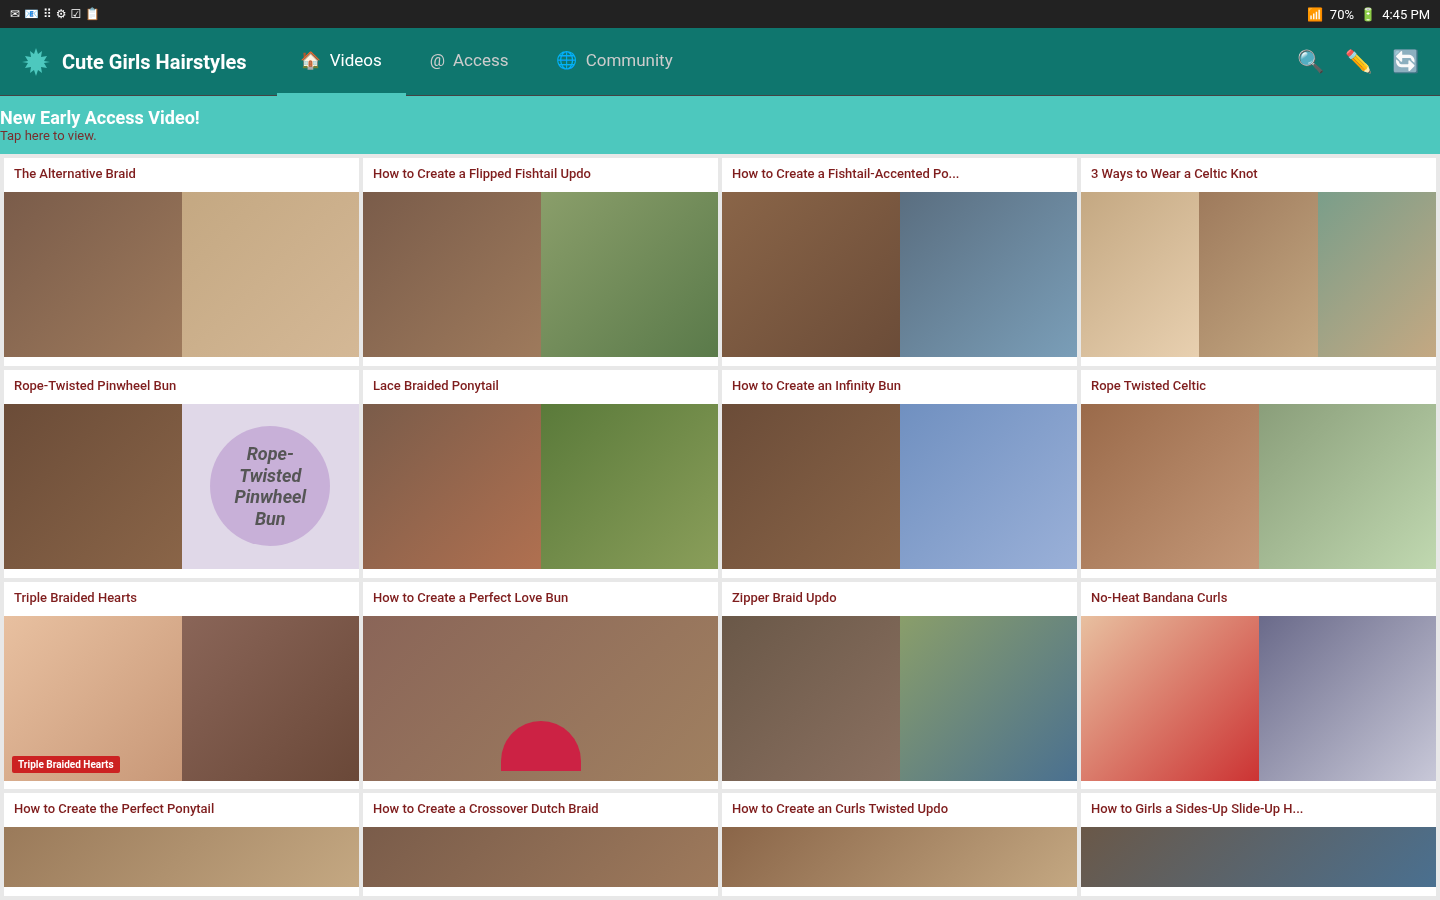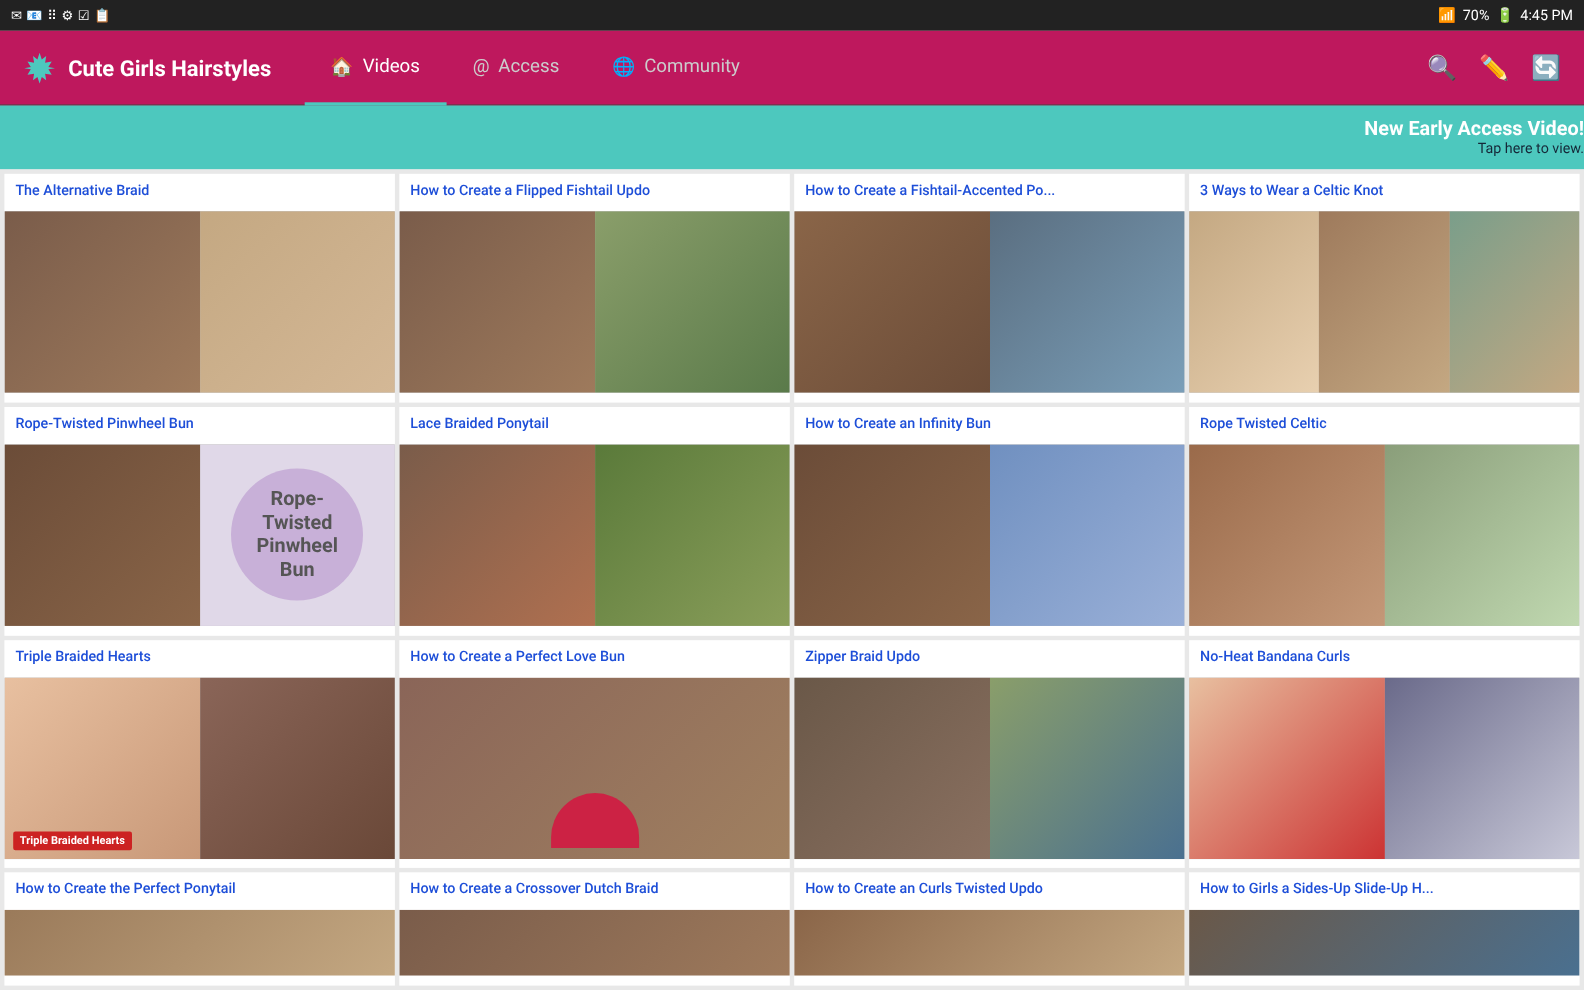--- a/index.html
+++ b/index.html
@@ -23,21 +23,21 @@
       color: white;
       font-size: 12px;
     }
     .status-left { display: flex; align-items: center; gap: 4px; }
     .status-right { display: flex; align-items: center; gap: 6px; font-size: 13px; }
 
     
     #nav-bar {
       width: 100%;
       height: 68px;
-      background: #be185d;
+      background: #0f766e;
       display: flex;
       align-items: center;
       padding: 0 20px;
       border-bottom: 1px solid #444;
     }
     .nav-brand {
       display: flex;
       align-items: center;
       gap: 10px;
       color: white;
@@ -86,32 +86,31 @@
       border: none;
     }
 
     
     #banner {
       width: 100%;
       height: 58px;
       background: #4dc8be;
       display: flex;
       flex-direction: column;
-      align-items: flex-end;
+      align-items: flex-start;
       justify-content: center;
       cursor: pointer;
-      padding-left: 28px;
     }
     .banner-title {
       color: white;
       font-size: 18px;
       font-weight: bold;
     }
     .banner-sub {
-      color: #0f172a;
+      color: #7f1d1d;
       font-size: 13px;
       opacity: 0.9;
     }
 
     
     #grid {
       width: 100%;
       height: calc(900px - 28px - 68px - 58px);
       overflow-y: auto;
       background: #e8e8e8;
@@ -125,21 +124,21 @@
       background: white;
       cursor: pointer;
       overflow: hidden;
       display: flex;
       flex-direction: column;
     }
     .card-title {
       padding: 8px 10px;
       font-size: 13px;
       font-weight: 500;
-      color: #1d4ed8;
+      color: #7f1d1d;
       min-height: 34px;
       line-height: 1.2;
     }
     .card-thumb {
       width: 100%;
       height: 165px;
       background: #bbb;
       display: flex;
       align-items: center;
       justify-content: center;
@@ -281,21 +280,21 @@
       <div class="thumb-placeholder">
         <div class="thumb-third" style="background: linear-gradient(135deg, #c4a882 0%, #e8d0b0 100%);"></div>
         <div class="thumb-third" style="background: linear-gradient(135deg, #9e7a5c 0%, #c4a882 100%);"></div>
         <div class="thumb-third" style="background: linear-gradient(135deg, #7a9e8a 0%, #c4a882 100%);"></div>
       </div>
     </div>
   </div>
 
   <div class="video-card">
     <div class="card-title">Rope-Twisted Pinwheel Bun</div>
-    <div class="card-thumb" style="position:relative;">
+    <div class="card-thumb" style="position:relative;font-style:italic;">
       <div class="thumb-placeholder">
         <div class="thumb-half" style="background: linear-gradient(135deg, #6b4c38 0%, #8a6548 100%);"></div>
         <div class="thumb-half" style="background: #e0d8e8; display:flex; align-items:center; justify-content:center;">
           <div class="rope-text">Rope-<br>Twisted<br>Pinwheel<br>Bun</div>
         </div>
       </div>
     </div>
   </div>
 
   <div class="video-card">

